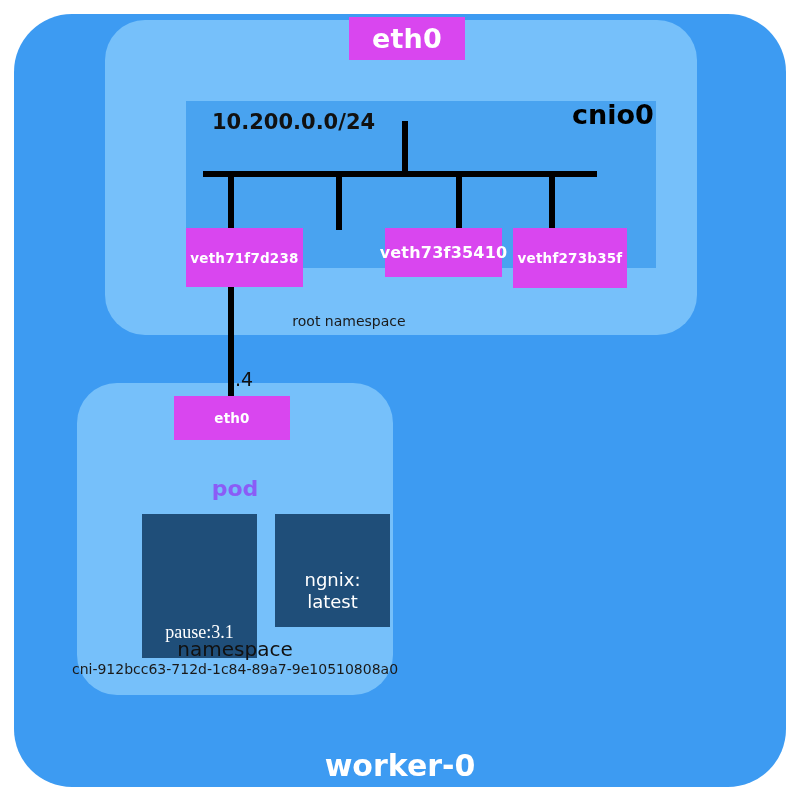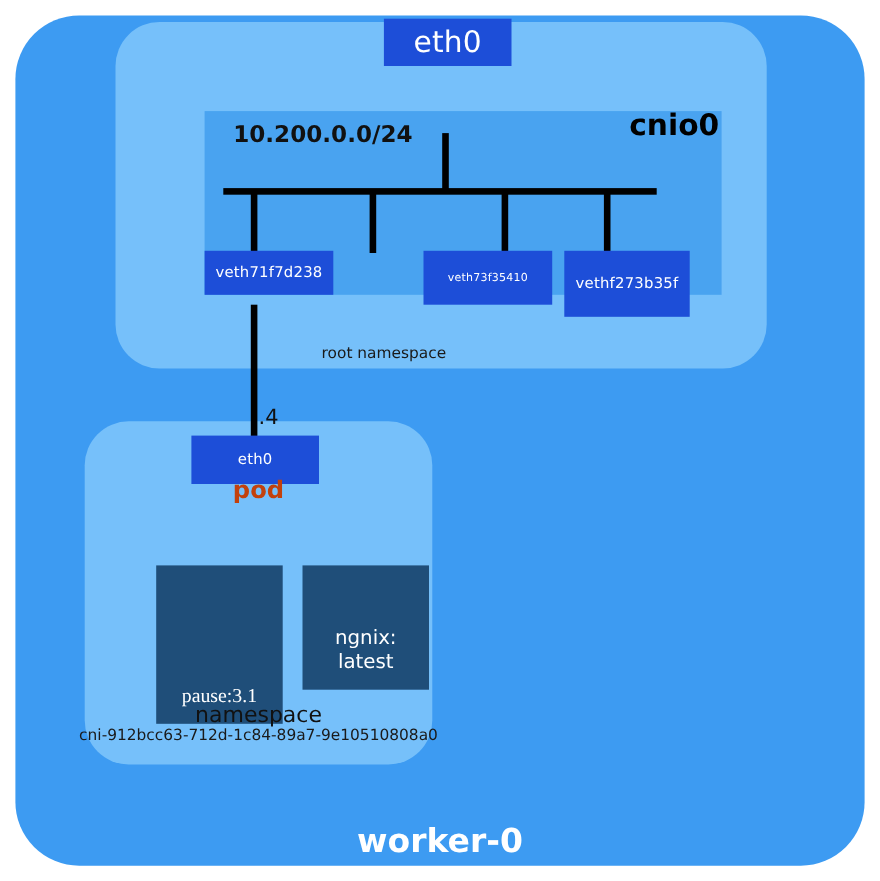--- a/index.html
+++ b/index.html
@@ -53,40 +53,40 @@
     top: 383px;
     width: 316px;
     height: 312px;
     background: #76c0fa;
     border-radius: 40px;
   }
 
   
   .iface-box {
     position: absolute;
-    background: #1d4ed8;
+    background: #d946ef;
     color: #ffffff;
     display: flex;
     align-items: center;
     justify-content: center;
-    font-weight: normal;
+    font-weight: bold;
     letter-spacing: 0.2px;
     box-sizing: border-box;
   }
 
   #eth0-top {
     left: 349px;
     top: 17px;
     width: 116px;
     height: 43px;
     font-size: 27px;
   }
 
-  #veth-0 { left: 186px; top: 228px; width: 117px; height: 40px; font-size: 13.5px; }
-  #veth-1 { left: 385px; top: 228px; width: 117px; height: 49px; font-size: 10px; }
+  #veth-0 { left: 186px; top: 228px; width: 117px; height: 59px; font-size: 13.5px; }
+  #veth-1 { left: 385px; top: 228px; width: 117px; height: 49px; font-size: 16px; }
   #veth-2 { left: 513px; top: 228px; width: 114px; height: 60px; font-size: 13.5px; }
 
   #eth0-pod {
     left: 174px;
     top: 396px;
     width: 116px;
     height: 44px;
     font-size: 13.5px;
   }
 
@@ -117,22 +117,22 @@
   #rootns-label {
     left: 349px; top: 313px;
     font-size: 14px; color: #1a1a1a;
     transform: translateX(-50%);
   }
   #ip-suffix-label {
     left: 235px; top: 368px;
     font-size: 19px; color: #111111;
   }
   #pod-title {
-    left: 235px; top: 434px;
-    font-size: 22px; font-weight: bold; color: #c2410c;
+    left: 235px; top: 476px;
+    font-size: 22px; font-weight: bold; color: #8b5cf6;
     transform: translateX(-50%);
   }
   #pod-name {
     left: 235px; top: 484px;
     font-size: 14px; color: #1a1a1a;
     transform: translateX(-50%);
   }
   #ns-title {
     left: 235px; top: 637px;
     font-size: 20px; font-weight: normal; color: #111111;

